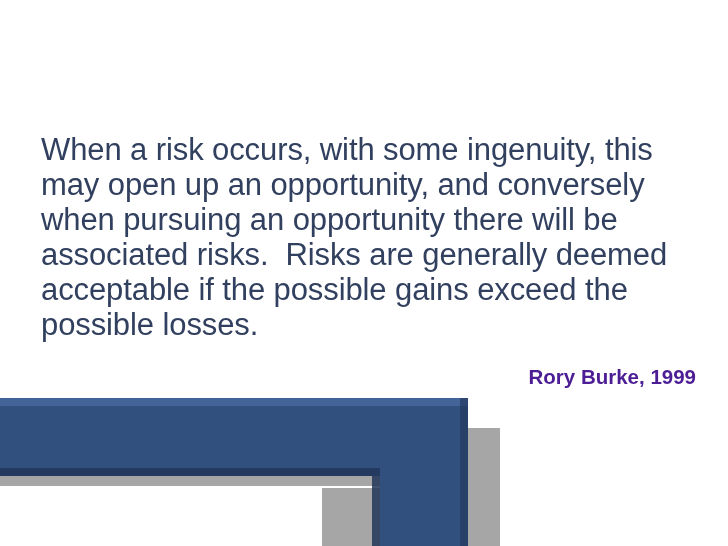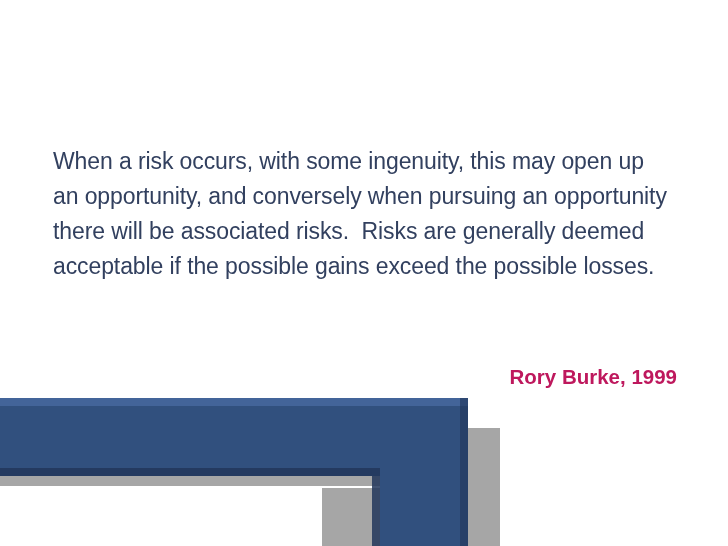--- a/index.html
+++ b/index.html
@@ -30,38 +30,38 @@
 
   
   .quote-block {
     position: absolute;
     left: 41px;
     top: 132px;
     width: 640px;
   }
   .quote-text {
     font-family: "Liberation Sans", sans-serif;
-    font-size: 23px;
+    font-size: 31px;
     line-height: 35px;
     color: #32405f;
     letter-spacing: -0.1px;
     white-space: pre-wrap;
-    margin: 12px;
+    margin: 0;
   }
   .attribution {
     position: absolute;
-    left: 32px;
+    left: 51px;
     top: 364px;
     width: 645px;
     text-align: right;
     font-family: "Liberation Sans", sans-serif;
     font-size: 20.5px;
     line-height: 26px;
     font-weight: bold;
-    color: #be185d;
+    color: #4c1d95;
     margin: 0;
   }
 </style>
 </head>
 <body>
 
 <div class="slide">
 
   <div class="deco">
     <svg width="500" height="170" viewBox="0 0 500 170" xmlns="http://www.w3.org/2000/svg">

